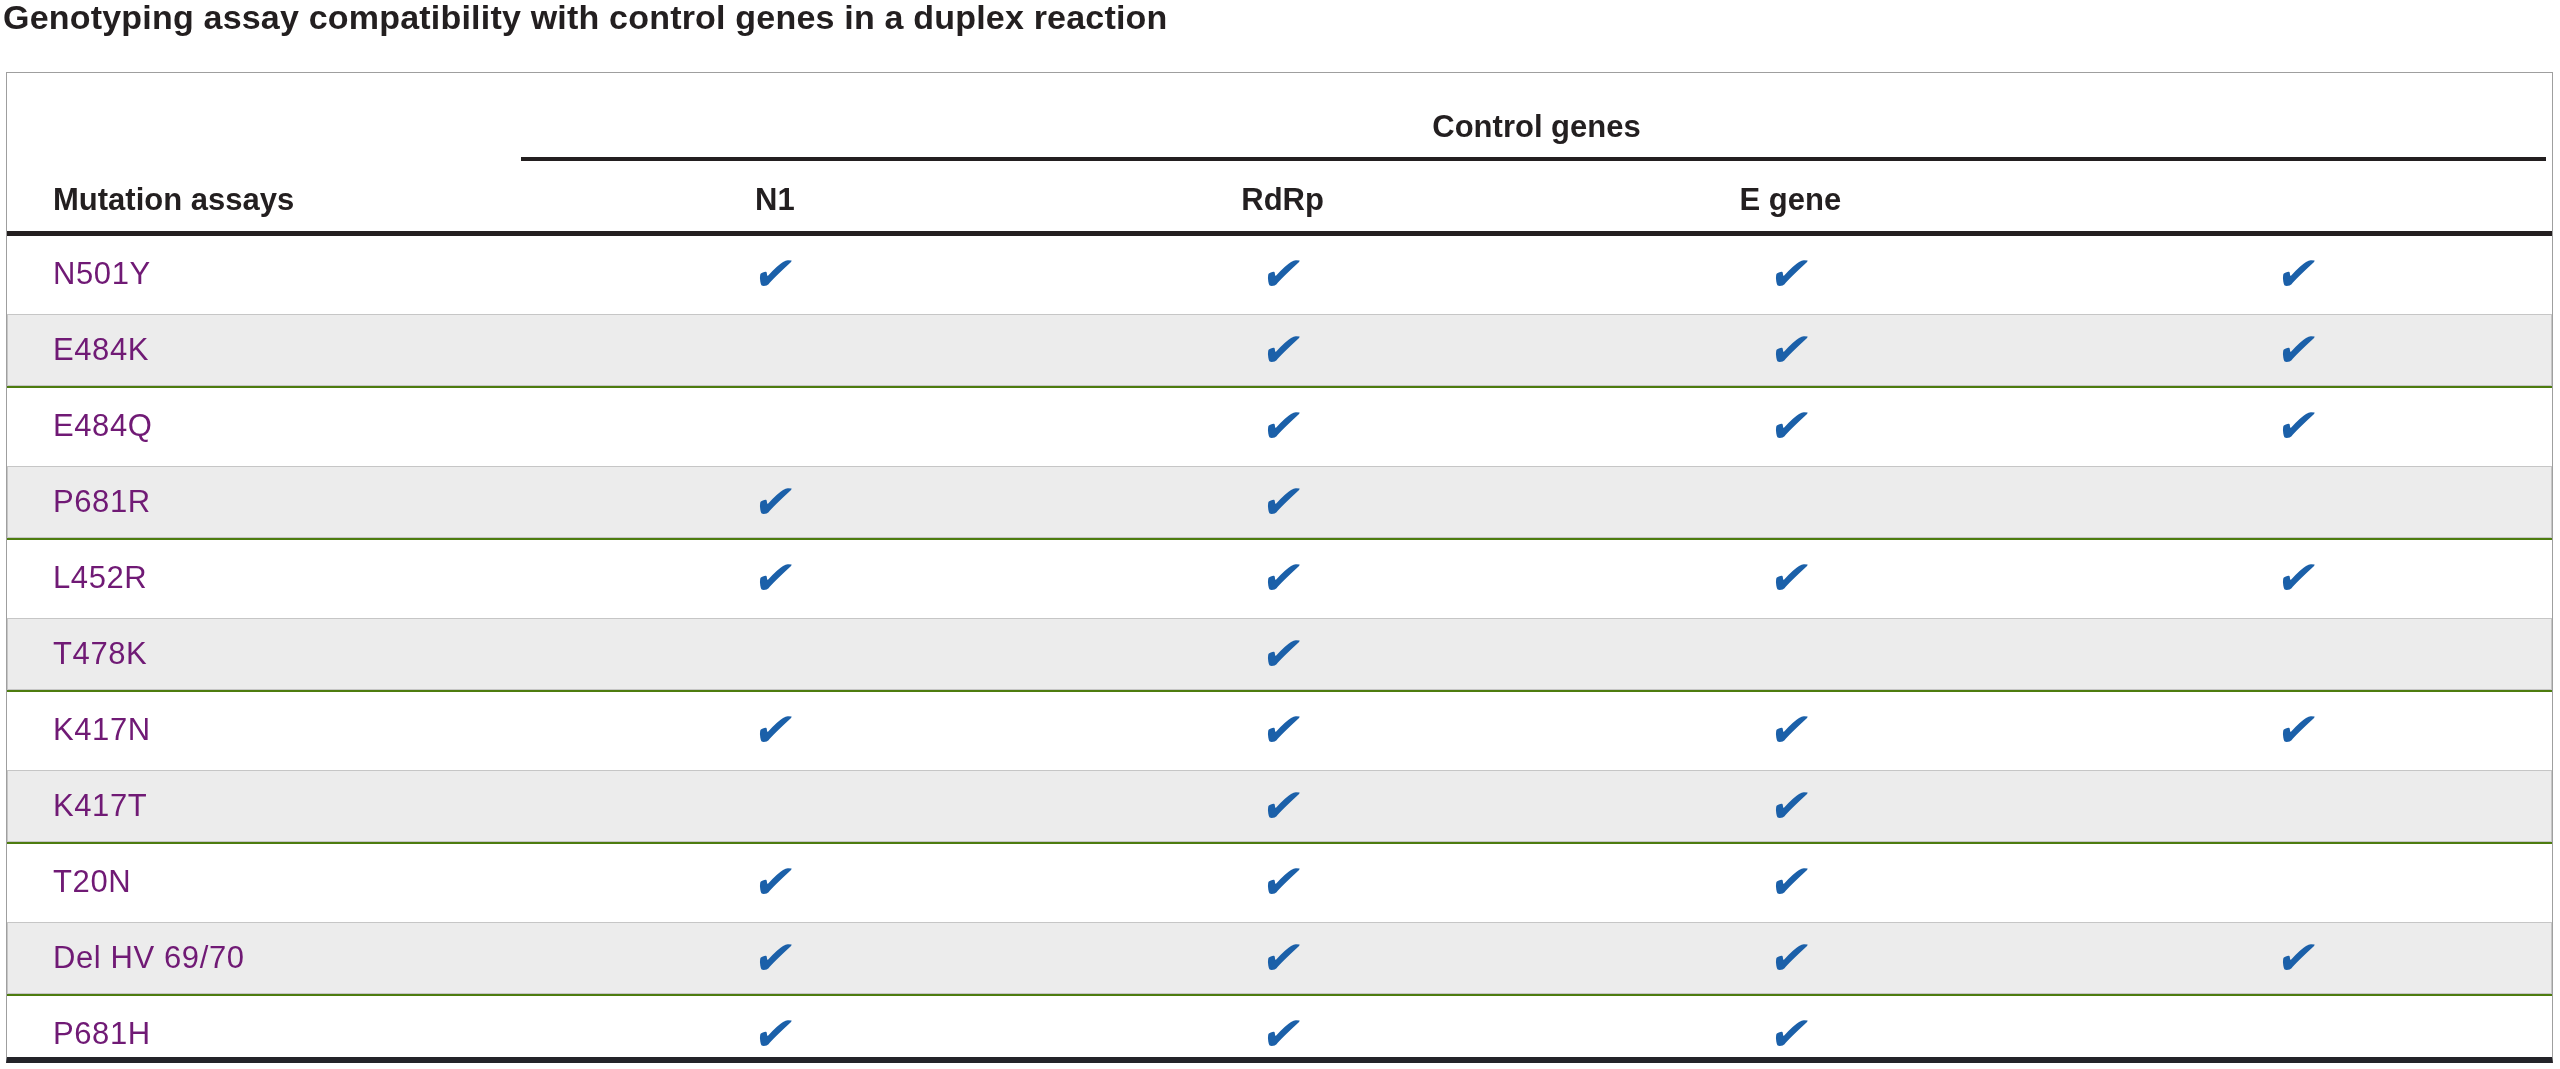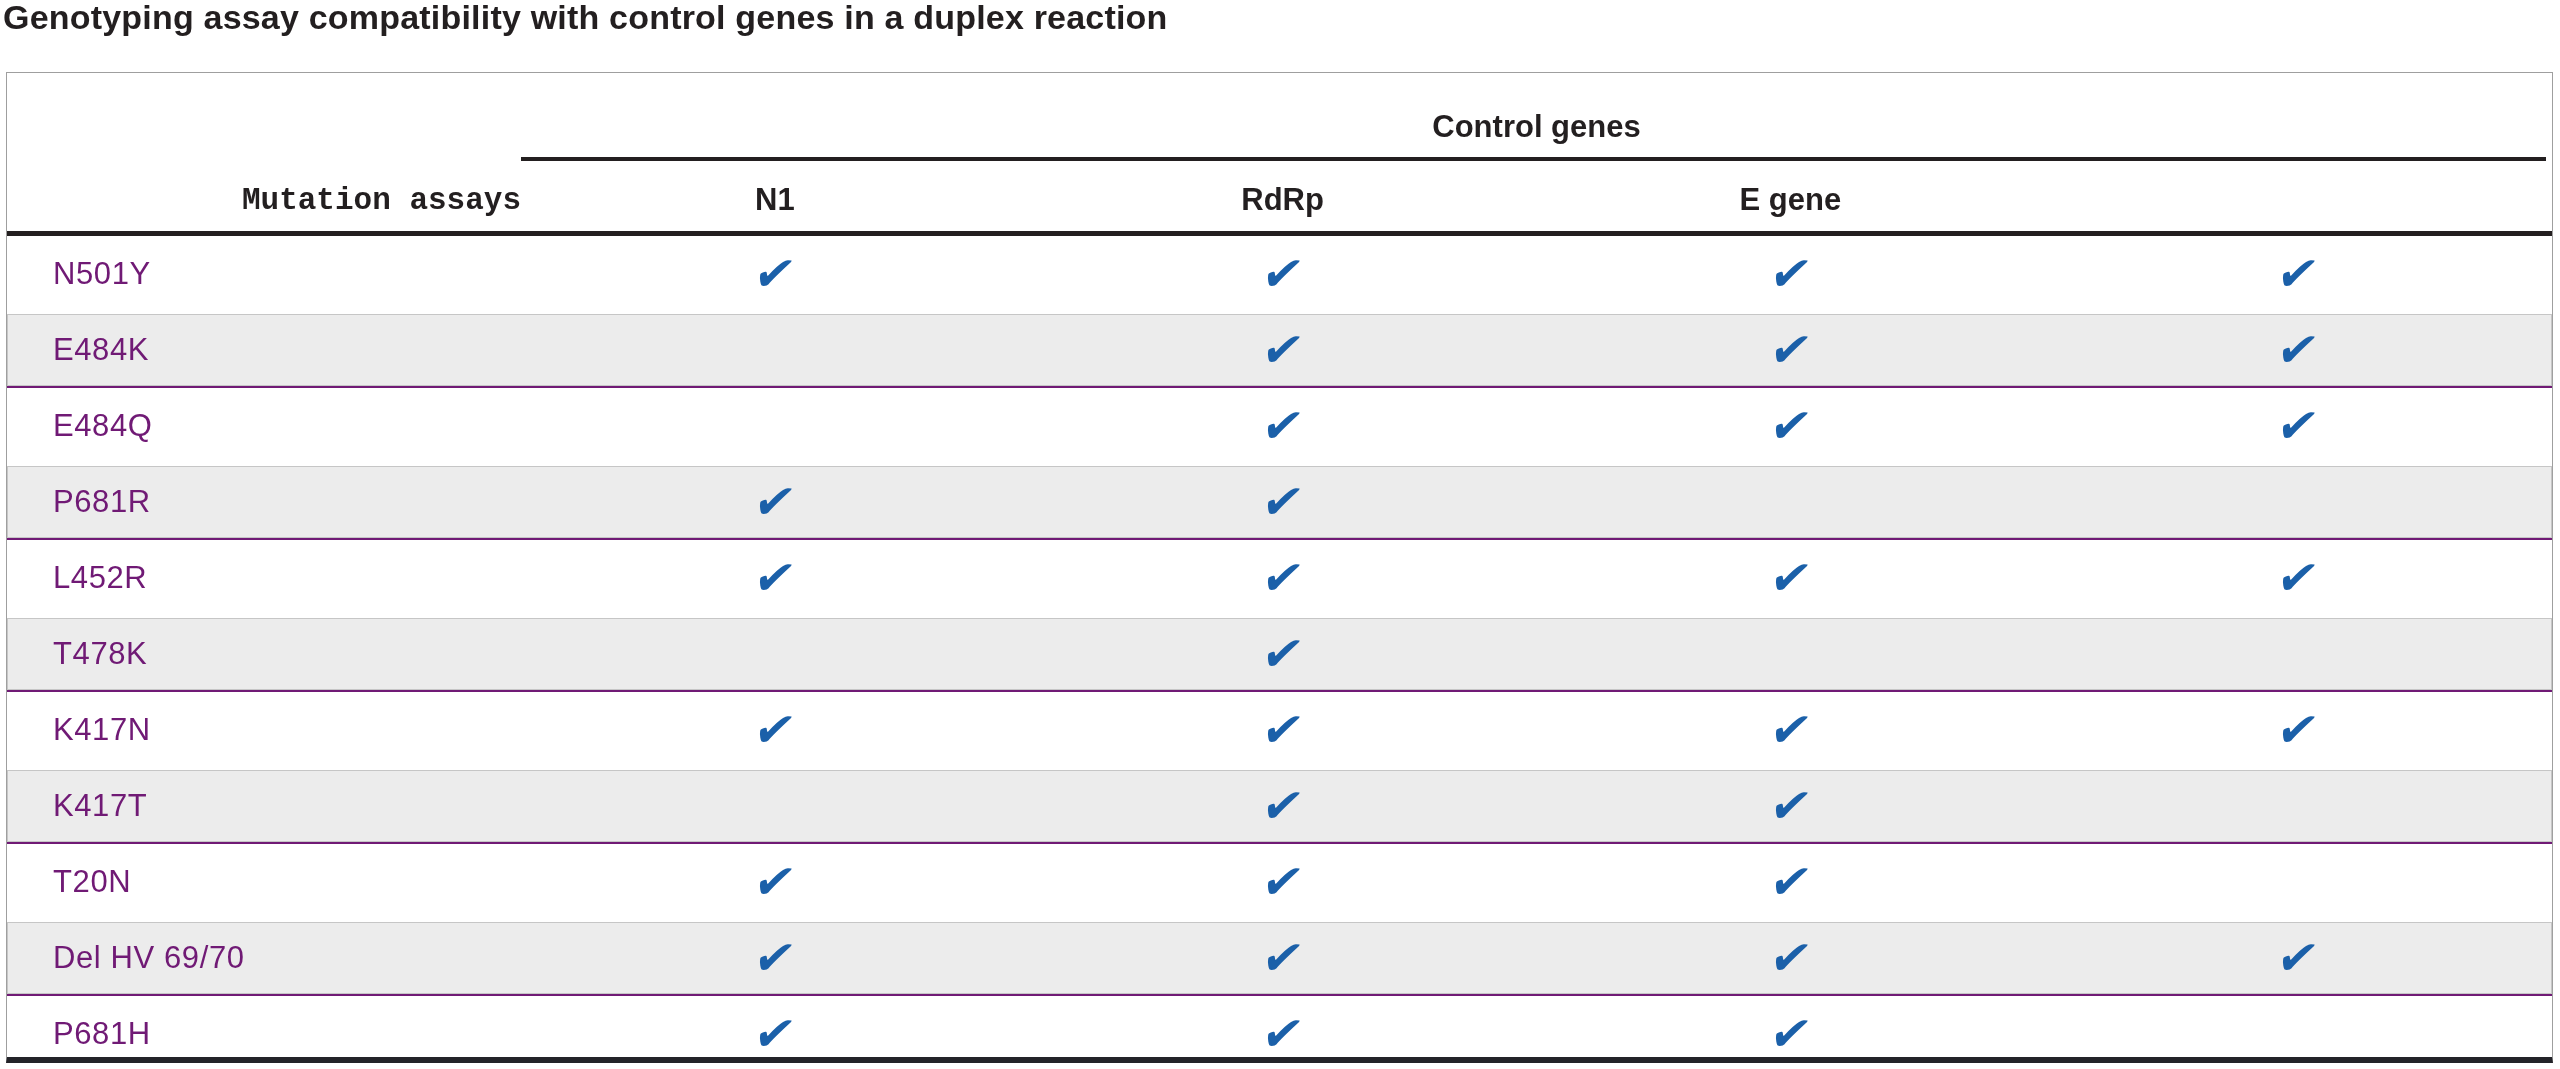--- a/index.html
+++ b/index.html
@@ -66,22 +66,21 @@
     top: 96px;
     bottom: 0;
     display: grid;
     grid-template-columns: 514px 1fr 1fr 1fr 1fr;
     align-items: center;
     font-size: 31px;
     font-weight: bold;
   }
   .header-cells .row-header-cell {
     padding-left: 46px;
-    text-align: right;
-    font-family: Liberation Mono, monospace;
+    text-align: left;
   }
   .header-cells .col-header-cell {
     text-align: center;
   }
   .table-body {
     position: absolute;
     top: 163px;
     left: 0;
     right: 0;
     bottom: 0;
@@ -91,21 +90,21 @@
     grid-template-columns: 514px 1fr 1fr 1fr 1fr;
     height: 76px;
     box-sizing: border-box;
     align-items: center;
     font-size: 31px;
   }
   .t-row.shaded {
     background: #ececec;
     background-clip: padding-box;
     border-top: 2px solid #ffffff;
-    border-bottom: 2px solid #701a75;
+    border-bottom: 2px solid #4d7c0f;
     box-shadow: inset 0 0 0 1px #c6c6c6;
   }
   .assay-cell {
     padding-left: 46px;
     letter-spacing: 0.6px;
     color: #701a75;
   }
   .check-cell {
     text-align: center;
   }

